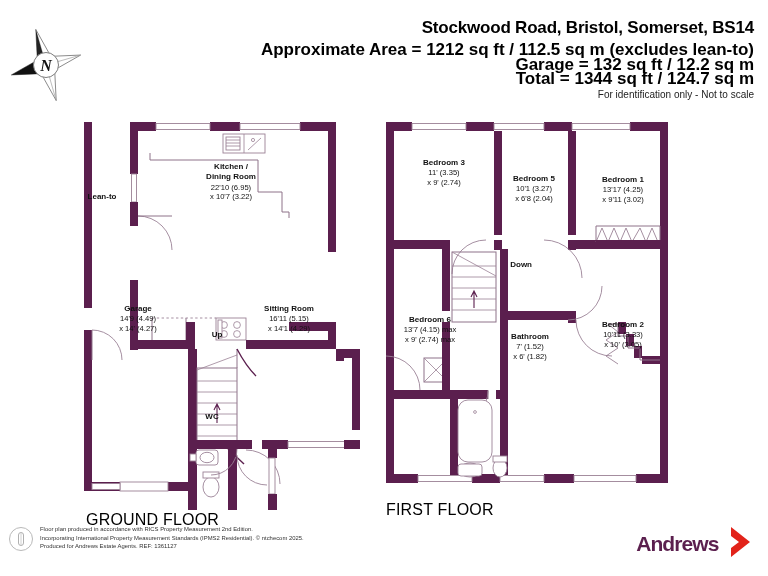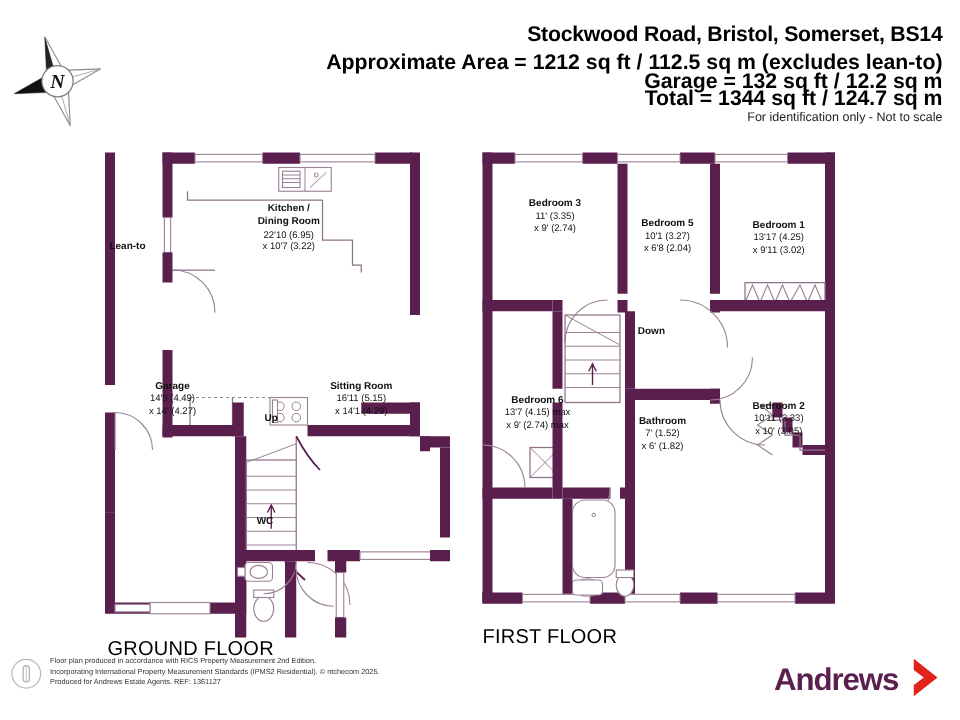--- a/index.html
+++ b/index.html
@@ -53,21 +53,21 @@
   
   .footer{position:absolute;left:0;top:512px;width:768px;height:64px;}
   .rics-icon{position:absolute;left:8px;top:14px;width:26px;height:26px;}
   .fine{
     position:absolute;left:40px;top:13px;
     font-size:5.9px;line-height:8.6px;color:#333;
   }
   .fine span{display:block;white-space:nowrap;}
   .logo{position:absolute;right:14px;top:12px;height:40px;}
   .logo .word{
-    font-size:25px;font-weight:bold;color:#5B1F4E;
+    font-size:21px;font-weight:bold;color:#5B1F4E;
     letter-spacing:-0.9px;line-height:40px;display:inline-block;
     vertical-align:middle;
   }
   .logo .chev{display:inline-block;vertical-align:middle;margin-left:5px;}
 </style>
 </head>
 <body>
 
 <div class="page">
 

